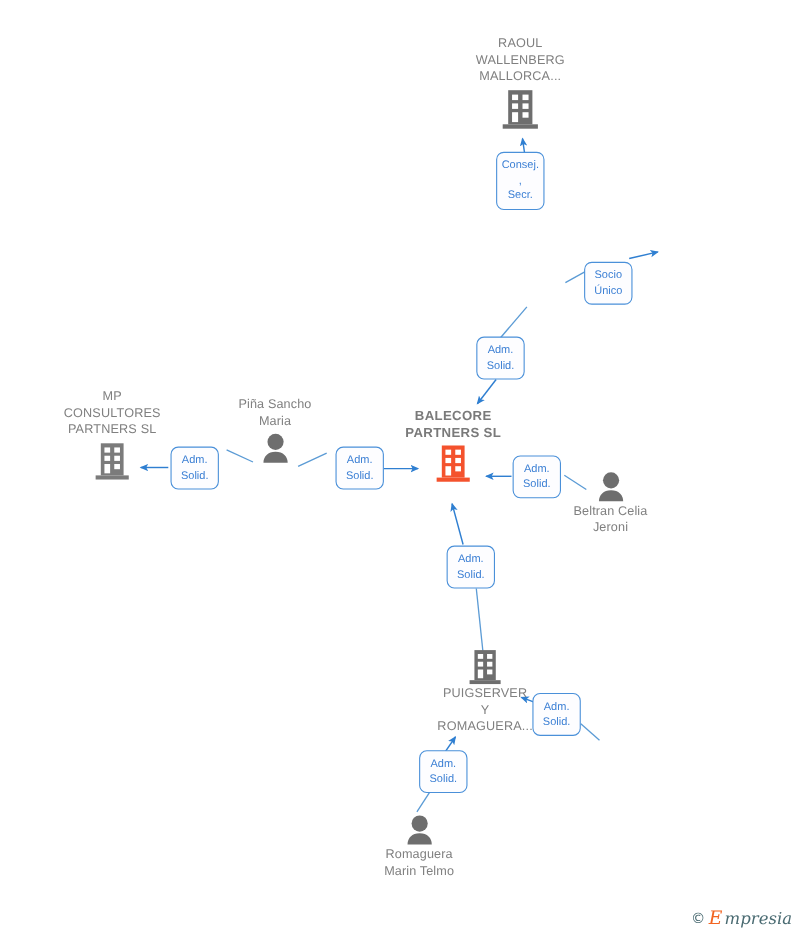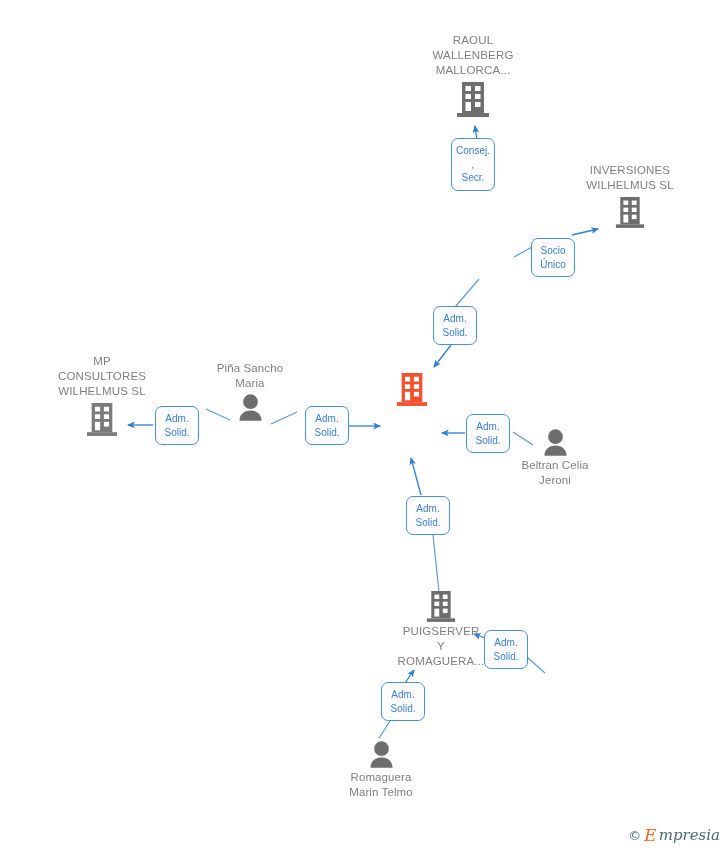--- a/index.html
+++ b/index.html
@@ -164,126 +164,108 @@
           <rect x="19" y="6" width="5.5" height="5"></rect>
           <rect x="9.5" y="14" width="5.5" height="5"></rect>
           <rect x="19" y="14" width="5.5" height="5"></rect>
           <rect x="9.5" y="22" width="5.5" height="9"></rect>
           <rect x="19" y="22" width="5.5" height="5"></rect>
         </g>
       </svg>
     </span>
   </div>
 
-  <div class="node label-above" style="left:630px; top:163px;">
-    <div class="node-label company">INVERSIONES
-WILHELMUS SL</div>
-    <span class="node-icon">
-      <svg width="30" height="34" viewBox="0 0 34 38" xmlns="http://www.w3.org/2000/svg">
-        <g fill="#6e6e6e">
+
+
+  <div class="node label-above" style="left:102px; top:354px;">
+    <div class="node-label company">MP
+CONSULTORES
+PARTNERS  SL</div>
+    <span class="node-icon">
+      <svg width="32" height="36" viewBox="0 0 34 38" xmlns="http://www.w3.org/2000/svg">
+        <g fill="#7b7b7b">
           <rect x="6" y="2" width="22" height="31"></rect>
           <rect x="1" y="33" width="32" height="4"></rect>
         </g>
         <g fill="#ffffff">
           <rect x="9.5" y="6" width="5.5" height="5"></rect>
           <rect x="19" y="6" width="5.5" height="5"></rect>
           <rect x="9.5" y="14" width="5.5" height="5"></rect>
           <rect x="19" y="14" width="5.5" height="5"></rect>
           <rect x="9.5" y="22" width="5.5" height="9"></rect>
           <rect x="19" y="22" width="5.5" height="5"></rect>
         </g>
       </svg>
     </span>
   </div>
 
-
-  <div class="node label-above" style="left:102px; top:354px;">
-    <div class="node-label company">MP
-CONSULTORES
-WILHELMUS  SL</div>
+  <div class="node label-above" style="left:250px; top:361px;">
+    <div class="node-label">Piña Sancho
+Maria</div>
+    <span class="node-icon">
+      <svg width="31" height="29" viewBox="0 0 32 30" xmlns="http://www.w3.org/2000/svg">
+        <g fill="#6e6e6e">
+          <circle cx="16" cy="9" r="7.6"></circle>
+          <path d="M16 18.2c-7.2 0-11.4 4.6-11.4 10.4h22.8C27.4 22.8 23.2 18.2 16 18.2z"></path>
+        </g>
+      </svg>
+    </span>
+  </div>
+
+  <div class="node label-above" style="left:412px; top:371px;">
+    <div class="node-label company highlight">BALECORE
+PARTNERS  SL</div>
     <span class="node-icon">
       <svg width="32" height="36" viewBox="0 0 34 38" xmlns="http://www.w3.org/2000/svg">
-        <g fill="#7b7b7b">
+        <g fill="#f4522d">
           <rect x="6" y="2" width="22" height="31"></rect>
           <rect x="1" y="33" width="32" height="4"></rect>
         </g>
         <g fill="#ffffff">
           <rect x="9.5" y="6" width="5.5" height="5"></rect>
           <rect x="19" y="6" width="5.5" height="5"></rect>
           <rect x="9.5" y="14" width="5.5" height="5"></rect>
           <rect x="19" y="14" width="5.5" height="5"></rect>
           <rect x="9.5" y="22" width="5.5" height="9"></rect>
           <rect x="19" y="22" width="5.5" height="5"></rect>
         </g>
       </svg>
     </span>
   </div>
 
-  <div class="node label-above" style="left:250px; top:361px;">
-    <div class="node-label">Piña Sancho
-Maria</div>
+  <div class="node label-below" style="left:555px; top:428px;">
     <span class="node-icon">
       <svg width="31" height="29" viewBox="0 0 32 30" xmlns="http://www.w3.org/2000/svg">
         <g fill="#6e6e6e">
           <circle cx="16" cy="9" r="7.6"></circle>
           <path d="M16 18.2c-7.2 0-11.4 4.6-11.4 10.4h22.8C27.4 22.8 23.2 18.2 16 18.2z"></path>
         </g>
       </svg>
     </span>
-  </div>
-
-  <div class="node label-above" style="left:412px; top:371px;">
-    <span class="node-icon">
-      <svg width="32" height="36" viewBox="0 0 34 38" xmlns="http://www.w3.org/2000/svg">
-        <g fill="#f4522d">
+    <div class="node-label">Beltran Celia
+Jeroni</div>
+  </div>
+
+  <div class="node label-below" style="left:441px; top:589px;">
+    <span class="node-icon">
+      <svg width="30" height="34" viewBox="0 0 34 38" xmlns="http://www.w3.org/2000/svg">
+        <g fill="#6e6e6e">
           <rect x="6" y="2" width="22" height="31"></rect>
           <rect x="1" y="33" width="32" height="4"></rect>
         </g>
         <g fill="#ffffff">
           <rect x="9.5" y="6" width="5.5" height="5"></rect>
           <rect x="19" y="6" width="5.5" height="5"></rect>
           <rect x="9.5" y="14" width="5.5" height="5"></rect>
           <rect x="19" y="14" width="5.5" height="5"></rect>
           <rect x="9.5" y="22" width="5.5" height="9"></rect>
           <rect x="19" y="22" width="5.5" height="5"></rect>
         </g>
       </svg>
     </span>
-  </div>
-
-  <div class="node label-below" style="left:555px; top:428px;">
-    <span class="node-icon">
-      <svg width="31" height="29" viewBox="0 0 32 30" xmlns="http://www.w3.org/2000/svg">
-        <g fill="#6e6e6e">
-          <circle cx="16" cy="9" r="7.6"></circle>
-          <path d="M16 18.2c-7.2 0-11.4 4.6-11.4 10.4h22.8C27.4 22.8 23.2 18.2 16 18.2z"></path>
-        </g>
-      </svg>
-    </span>
-    <div class="node-label">Beltran Celia
-Jeroni</div>
-  </div>
-
-  <div class="node label-below" style="left:441px; top:589px;">
-    <span class="node-icon">
-      <svg width="30" height="34" viewBox="0 0 34 38" xmlns="http://www.w3.org/2000/svg">
-        <g fill="#6e6e6e">
-          <rect x="6" y="2" width="22" height="31"></rect>
-          <rect x="1" y="33" width="32" height="4"></rect>
-        </g>
-        <g fill="#ffffff">
-          <rect x="9.5" y="6" width="5.5" height="5"></rect>
-          <rect x="19" y="6" width="5.5" height="5"></rect>
-          <rect x="9.5" y="14" width="5.5" height="5"></rect>
-          <rect x="19" y="14" width="5.5" height="5"></rect>
-          <rect x="9.5" y="22" width="5.5" height="9"></rect>
-          <rect x="19" y="22" width="5.5" height="5"></rect>
-        </g>
-      </svg>
-    </span>
     <div class="node-label company">PUIGSERVER
 Y
 ROMAGUERA...</div>
   </div>
 
 
   <div class="node label-below" style="left:381px; top:740px;">
     <span class="node-icon">
       <svg width="31" height="29" viewBox="0 0 32 30" xmlns="http://www.w3.org/2000/svg">
         <g fill="#6e6e6e">

